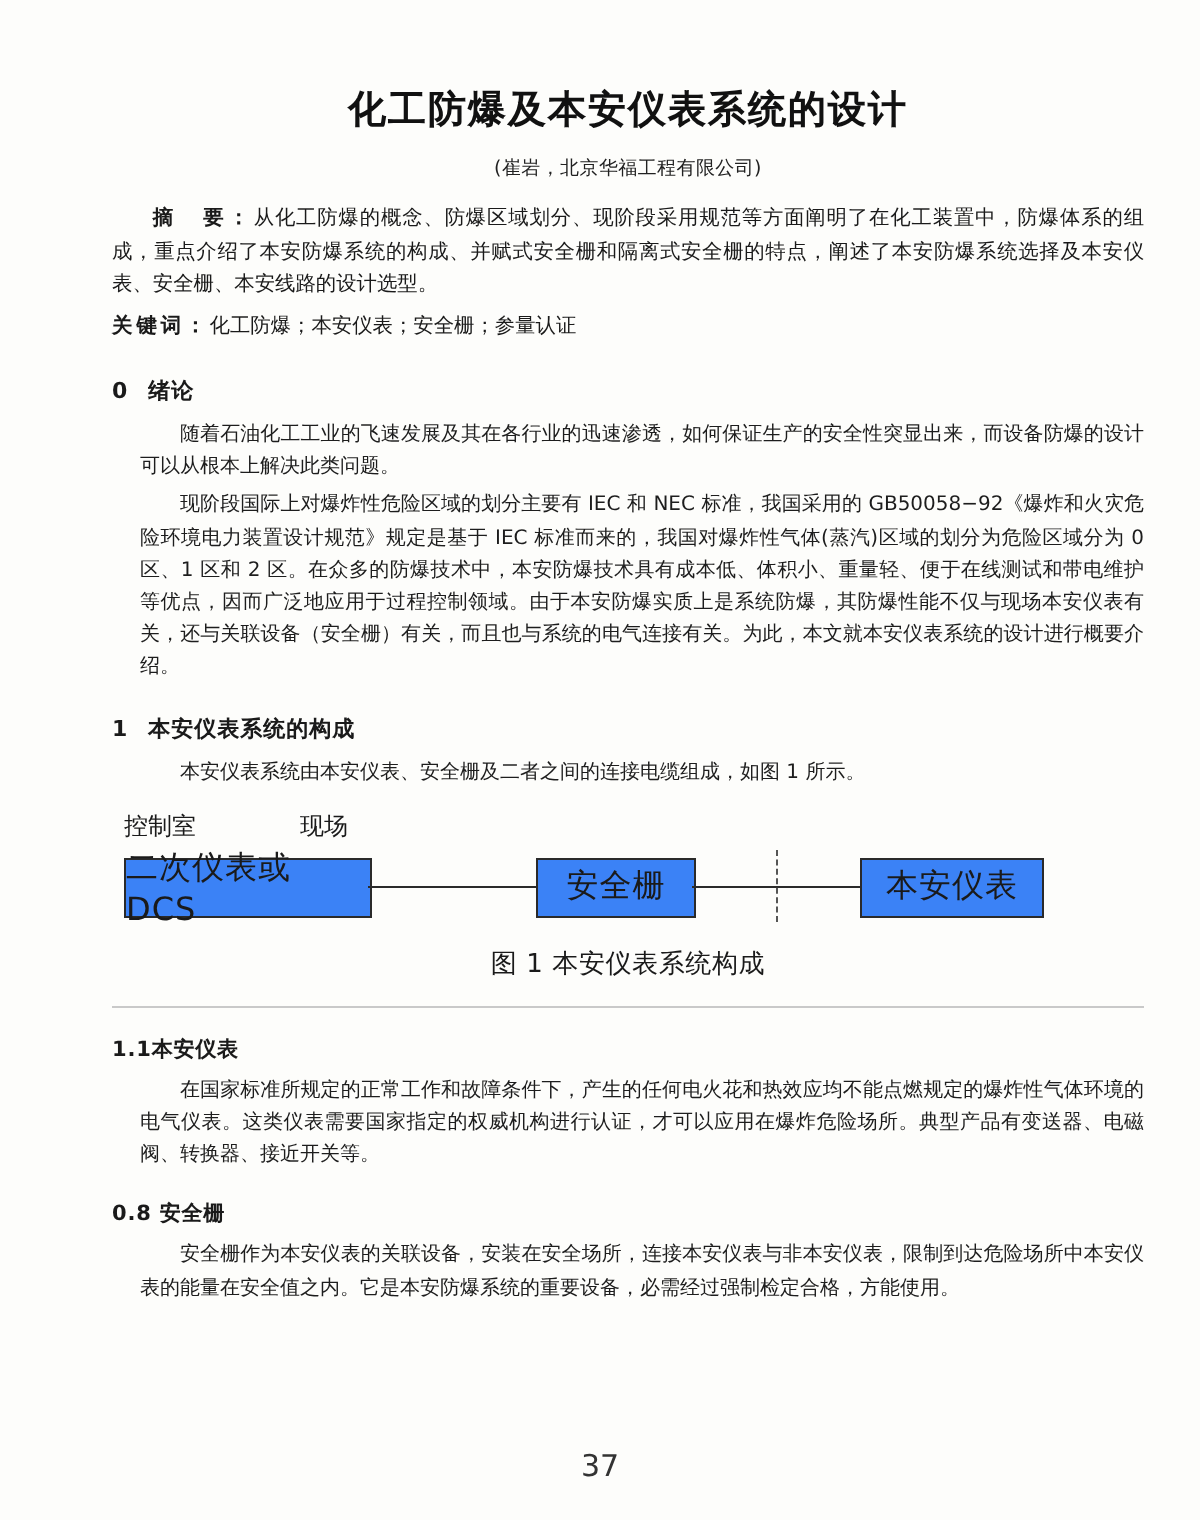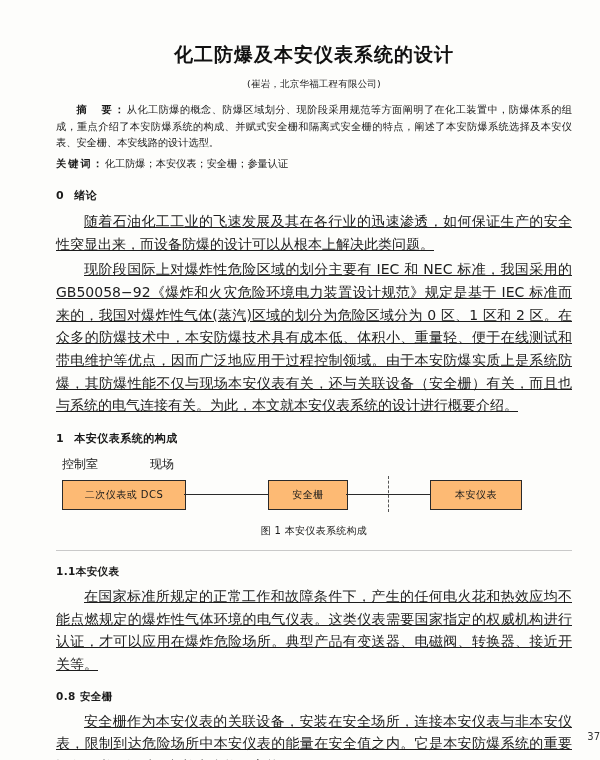--- a/index.html
+++ b/index.html
@@ -31,27 +31,26 @@
     color: #111;
   }
   .byline {
     text-align: center;
     font-size: 9.5px;
     color: #222;
     margin-bottom: 11px;
     letter-spacing: 0.2px;
   }
   p.body-text {
-    font-size: 14px;
+    font-size: 10px;
     line-height: 1.62;
     text-align: justify;
-    margin: 0 0 3px 0;
+    margin: 0 0 3px 14px;
     color: #1d1d1d;
     text-indent: 2em;
-    text-decoration: underline;
   }
   .abstract {
     font-size: 10.2px;
     line-height: 1.62;
     text-align: justify;
     margin: 0 0 2px 0;
     text-indent: 2em;
   }
   .abstract .lbl, .keywords .lbl {
     font-weight: bold;
@@ -100,25 +99,25 @@
   .diagram {
     position: relative;
     height: 44px;
     margin-bottom: 6px;
   }
   .dbox {
     position: absolute;
     top: 6px;
     height: 28px;
     border: 1px solid #2a2a2a;
-    background: #fdba74;
+    background: #3b82f6;
     display: flex;
     align-items: center;
     justify-content: center;
-    font-size: 10px;
+    font-size: 16px;
     letter-spacing: 0.5px;
   }
   .dbox.b1 { left: 6px;   width: 122px; }
   .dbox.b2 { left: 212px; width: 78px; }
   .dbox.b3 { left: 374px; width: 90px; }
   .dline {
     position: absolute;
     top: 20px;
     height: 0;
     border-top: 1px solid #2a2a2a;
@@ -127,36 +126,36 @@
   .dline.l2 { left: 290px; width: 84px; }
   .dsep {
     position: absolute;
     left: 332px;
     top: 2px;
     height: 36px;
     border-left: 1px dashed #555;
   }
   .fig-caption {
     text-align: center;
-    font-size: 10px;
+    font-size: 13px;
     margin: 2px 0 0 0;
     letter-spacing: 0.3px;
   }
   .rule {
     border: 0;
     border-top: 1px solid #c9c9c9;
     margin: 12px 0 2px 0;
   }
   .page-number {
     position: absolute;
     bottom: 18px;
     left: 0;
     width: 600px;
-    text-align: right;
-    font-size: 10px;
+    text-align: center;
+    font-size: 15px;
     color: #333;
   }
 </style>
 </head>
 <body>
 
 <div class="page">
 
   <h1 class="doc-title">化工防爆及本安仪表系统的设计</h1>
 
@@ -166,20 +165,21 @@
 
   <p class="keywords"><span class="lbl">关键词：</span><span>化工防爆；本安仪表；安全栅；参量认证</span></p>
 
   <h2 class="section"><span class="num">0</span><span>绪论</span></h2>
 
   <p class="body-text">随着石油化工工业的飞速发展及其在各行业的迅速渗透，如何保证生产的安全性突显出来，而设备防爆的设计可以从根本上解决此类问题。</p>
   <p class="body-text">现阶段国际上对爆炸性危险区域的划分主要有 IEC 和 NEC 标准，我国采用的 GB50058−92《爆炸和火灾危险环境电力装置设计规范》规定是基于 IEC 标准而来的，我国对爆炸性气体(蒸汽)区域的划分为危险区域分为 0 区、1 区和 2 区。在众多的防爆技术中，本安防爆技术具有成本低、体积小、重量轻、便于在线测试和带电维护等优点，因而广泛地应用于过程控制领域。由于本安防爆实质上是系统防爆，其防爆性能不仅与现场本安仪表有关，还与关联设备（安全栅）有关，而且也与系统的电气连接有关。为此，本文就本安仪表系统的设计进行概要介绍。</p>
 
   <h2 class="section"><span class="num">1</span><span>本安仪表系统的构成</span></h2>
 
+  <p class="body-text">本安仪表系统由本安仪表、安全栅及二者之间的连接电缆组成，如图 1 所示。</p>
 
   <div class="fig-block">
     <div class="fig-labels">
       <span class="lab1">控制室</span>
       <span class="lab2">现场</span>
     </div>
     <div class="diagram">
       <div class="dbox b1">二次仪表或 DCS</div>
       <div class="dline l1"></div>
       <div class="dbox b2">安全栅</div>

